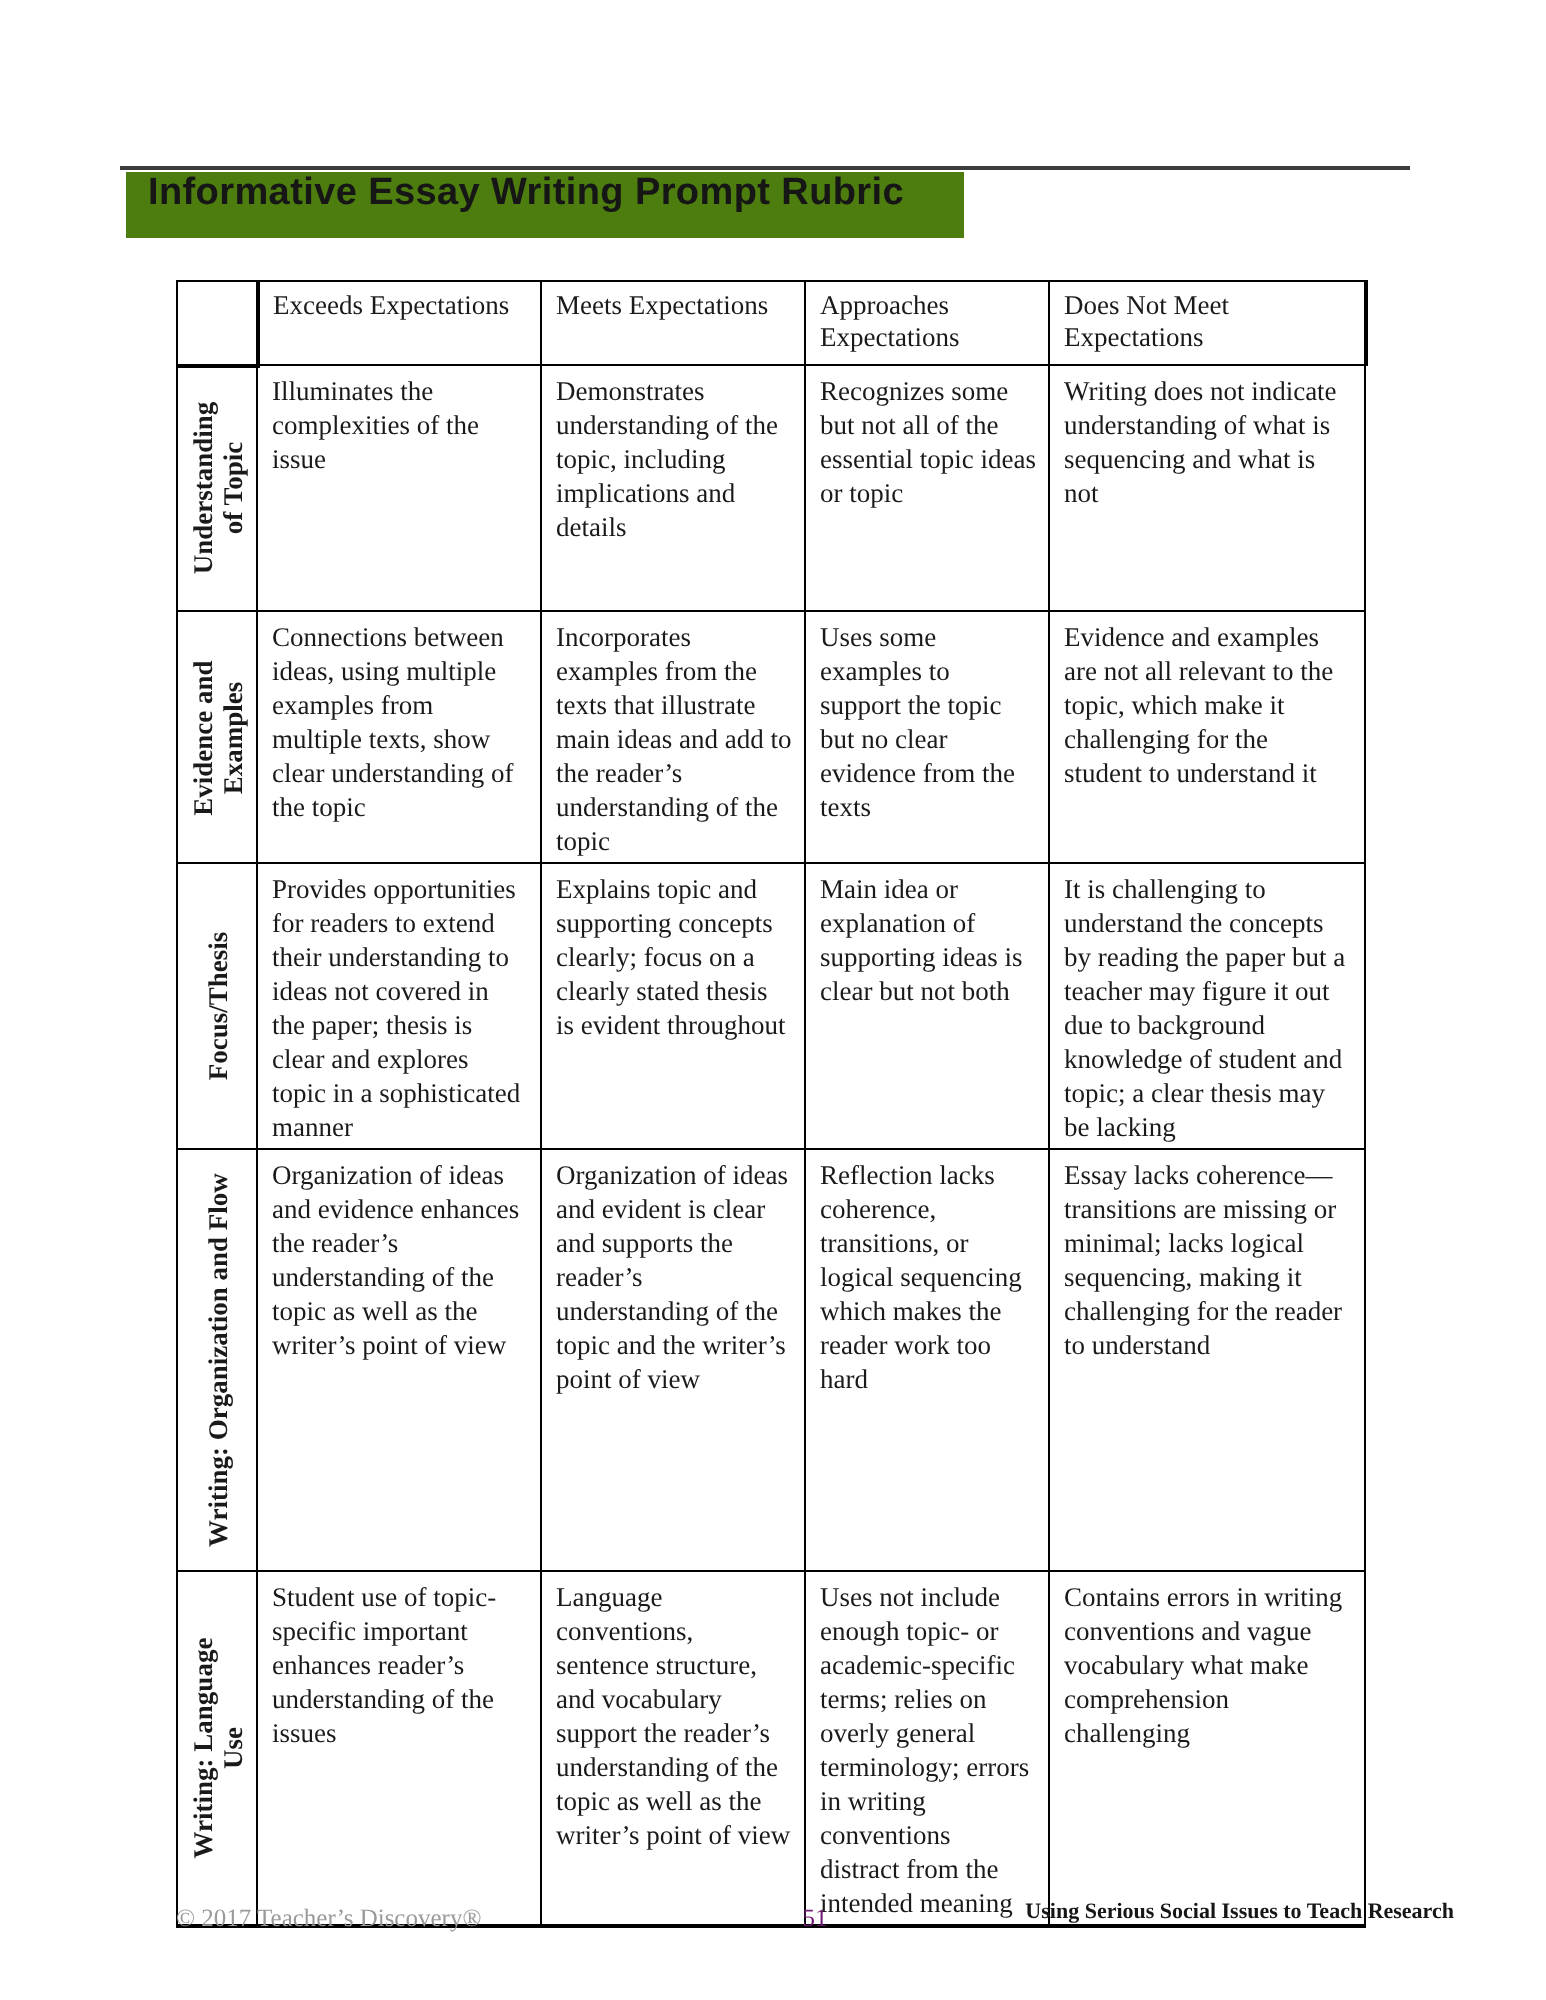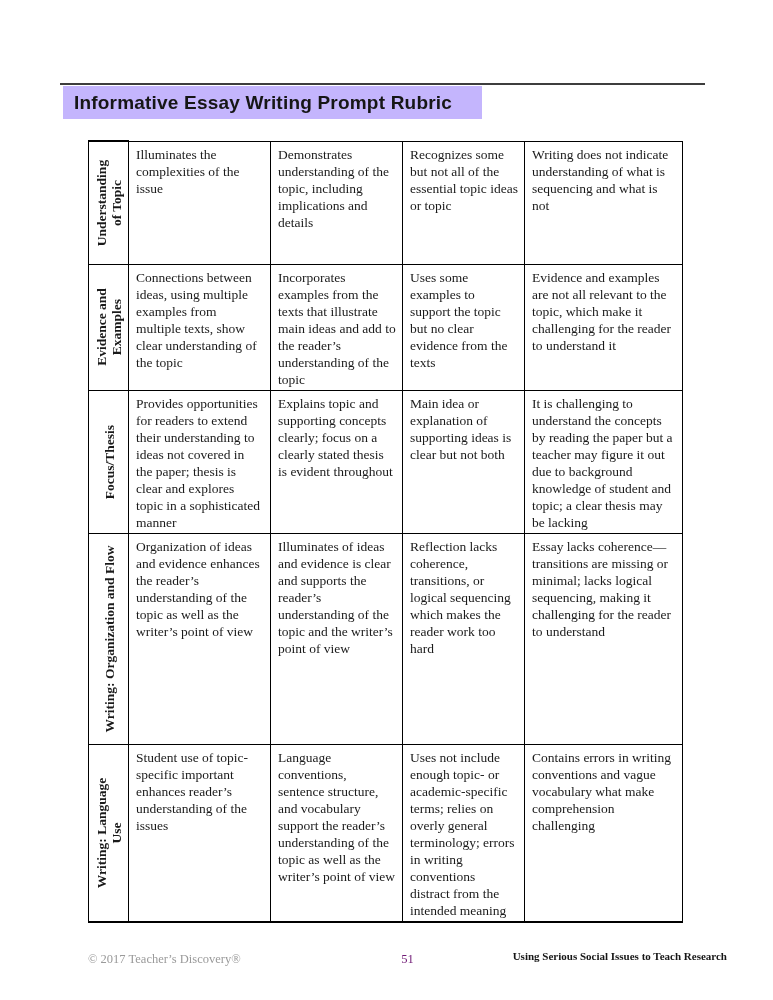--- a/index.html
+++ b/index.html
@@ -11,22 +11,22 @@
     color:#1a1a1a;
     overflow:hidden;
   }
   
   .top-rule{
     position:absolute;left:60px;top:83px;width:645px;height:2px;
     background:#3d3d3d;
   }
   .title-block{
     position:absolute;left:63px;top:86px;width:419px;height:33px;
-    background:#c4b5fd;
-    display:flex;align-items:center;
+    background:#4d7c0f;
+    display:flex;
   }
   .title-block h1{
     margin:0;padding:0 0 0 11px;
     font-family:"Liberation Sans", sans-serif;
     font-weight:bold;font-size:19px;letter-spacing:0.2px;
     color:#161616;white-space:nowrap;
   }
   
   table.rubric{
     position:absolute;left:88px;top:140px;
@@ -96,55 +96,62 @@
 
   <table class="rubric">
     <colgroup>
       <col style="width:40px">
         <col style="width:142px">
         <col style="width:132px">
         <col style="width:122px">
         <col style="width:158px">
     </colgroup>
     <tbody>
+        <tr style="height:42px">
+      <th class="corner"></th>
+      <th class="colhead first">Exceeds Expectations</th>
+      <th class="colhead">Meets Expectations</th>
+      <th class="colhead">Approaches Expectations</th>
+      <th class="colhead last">Does Not Meet Expectations</th>
+    </tr>
     <tr class="first r1" style="height:123px">
       <th class="rowlabel">
             <span class="vlabel">Understanding
 of Topic</span>
           </th>
       <td>Illuminates the complexities of the issue</td>
       <td>Demonstrates understanding of the topic, including implications and details</td>
       <td>Recognizes some but not all of the essential topic ideas or topic</td>
       <td class="last">Writing does not indicate understanding of what is sequencing and what is not</td>
     </tr>
     <tr class="r2" style="height:105px">
       <th class="rowlabel">
             <span class="vlabel">Evidence and
 Examples</span>
           </th>
       <td>Connections between ideas, using multiple examples from multiple texts, show clear understanding of the topic</td>
       <td>Incorporates examples from the texts that illustrate main ideas and add to the reader’s understanding of the topic</td>
       <td>Uses some examples to support the topic but no clear evidence from the texts</td>
-      <td class="last">Evidence and examples are not all relevant to the topic, which make it challenging for the reader to understand it</td>
+      <td class="last">Evidence and examples are not all relevant to the topic, which make it challenging for the student to understand it</td>
     </tr>
     <tr class="r3" style="height:136px">
       <th class="rowlabel">
             <span class="vlabel">Focus/Thesis</span>
           </th>
       <td>Provides opportunities for readers to extend their understanding to ideas not covered in the paper; thesis is clear and explores topic in a sophisticated manner</td>
       <td>Explains topic and supporting concepts clearly; focus on a clearly stated thesis is evident throughout</td>
       <td>Main idea or explanation of supporting ideas is clear but not both</td>
       <td class="last">It is challenging to understand the concepts by reading the paper but a teacher may figure it out due to background knowledge of student and topic; a clear thesis may be lacking</td>
     </tr>
     <tr class="r4" style="height:211px">
       <th class="rowlabel">
             <span class="vlabel">Writing: Organization and Flow</span>
           </th>
       <td>Organization of ideas and evidence enhances the reader’s understanding of the topic as well as the writer’s point of view</td>
-      <td>Illuminates of ideas and evidence is clear and supports the reader’s understanding of the topic and the writer’s point of view</td>
+      <td>Organization of ideas and evident is clear and supports the reader’s understanding of the topic and the writer’s point of view</td>
       <td>Reflection lacks coherence, transitions, or logical sequencing which makes the reader work too hard</td>
       <td class="last">Essay lacks coherence—transitions are missing or minimal; lacks logical sequencing, making it challenging for the reader to understand</td>
     </tr>
     <tr class="bottom r5" style="height:157px">
       <th class="rowlabel">
             <span class="vlabel">Writing: Language
 Use</span>
           </th>
       <td>Student use of topic-specific important enhances reader’s understanding of the issues</td>
       <td>Language conventions, sentence structure, and vocabulary support the reader’s understanding of the topic as well as the writer’s point of view</td>

